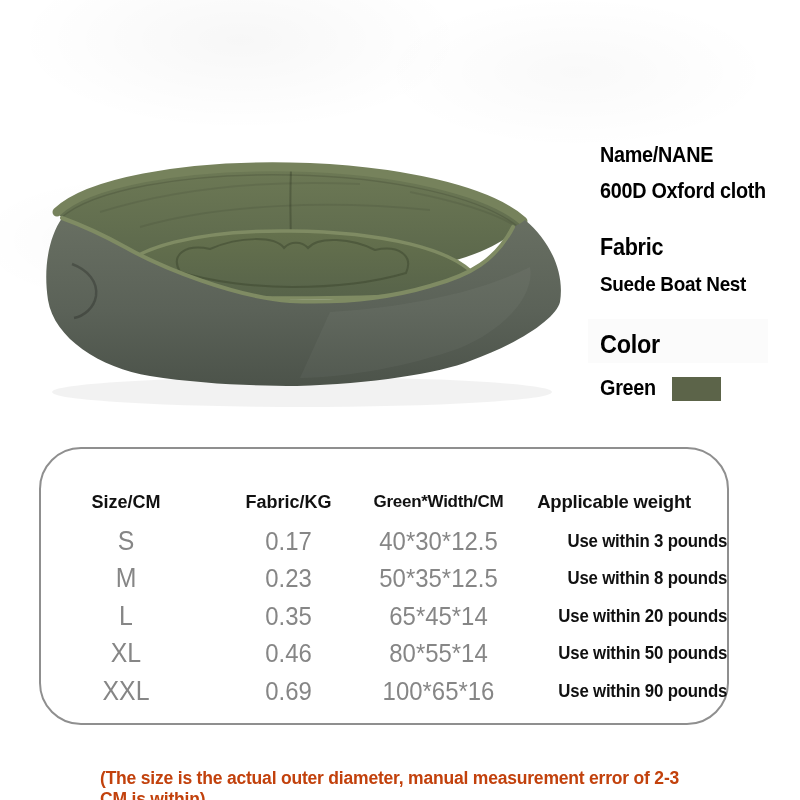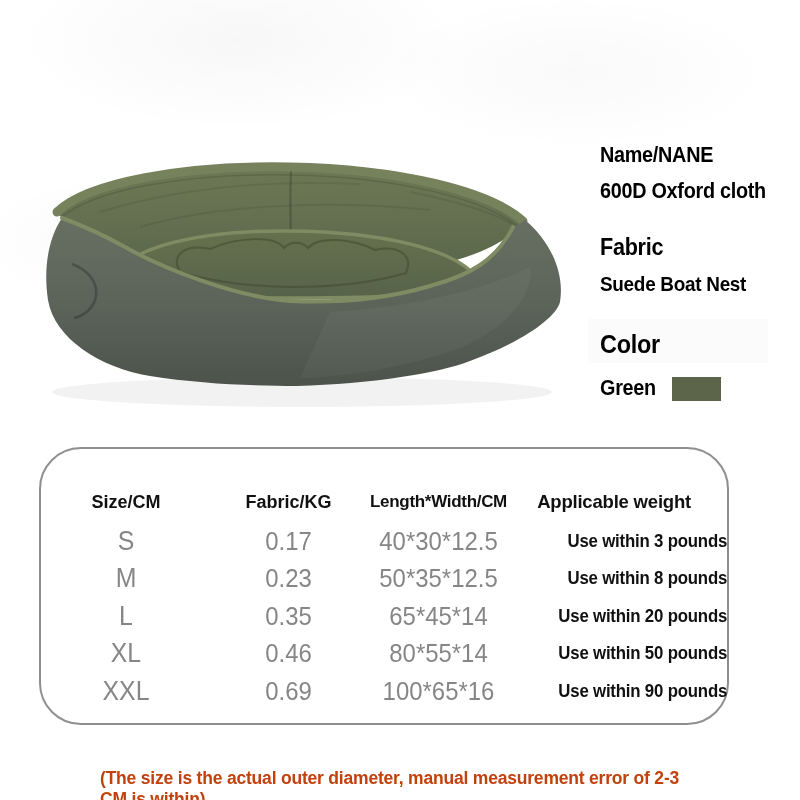--- a/index.html
+++ b/index.html
@@ -135,21 +135,21 @@
   <div class="t i-fabric-value">Suede Boat Nest</div>
   <div class="t i-color-label">Color</div>
   <div class="t i-color-value">Green</div>
   <div class="swatch" style="background: rgb(92, 100, 73);"></div>
 </div>
 
 <div class="size-table">
   <div class="table-grid">
     <div class="cell hdr c1">Size/CM</div>
     <div class="cell hdr c2">Fabric/KG</div>
-    <div class="cell hdr c3">Length*Width/CM</div>
+    <div class="cell hdr c3">Green*Width/CM</div>
     <div class="cell hdr c4">Applicable weight</div>
 
     <div class="cell num d1">S</div>
     <div class="cell num d2">0.17</div>
     <div class="cell num d3">40*30*12.5</div>
     <div class="cell d4">Use within 3 pounds</div>
 
     <div class="cell num d1">M</div>
     <div class="cell num d2">0.23</div>
     <div class="cell num d3">50*35*12.5</div>

